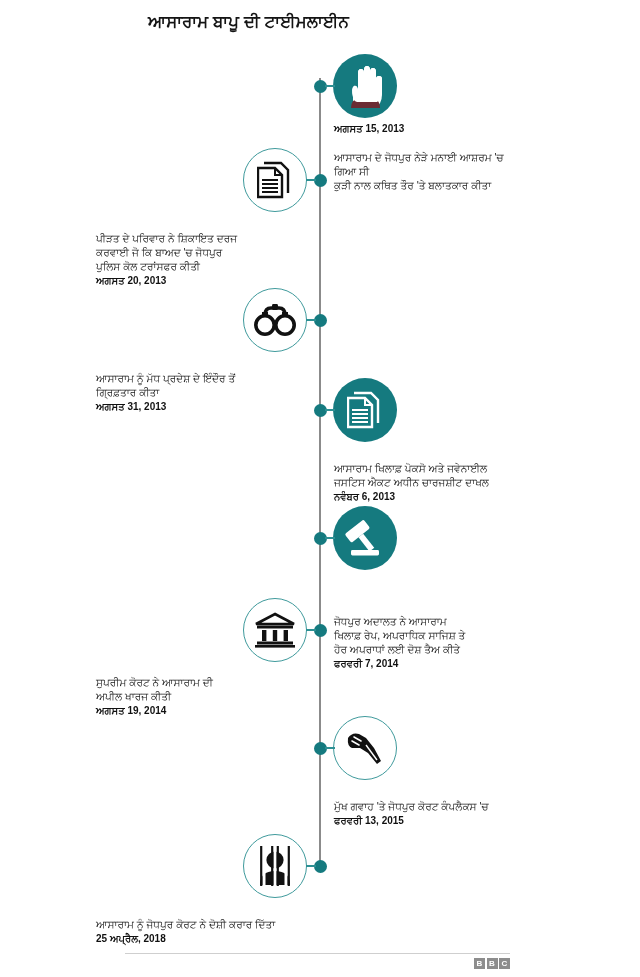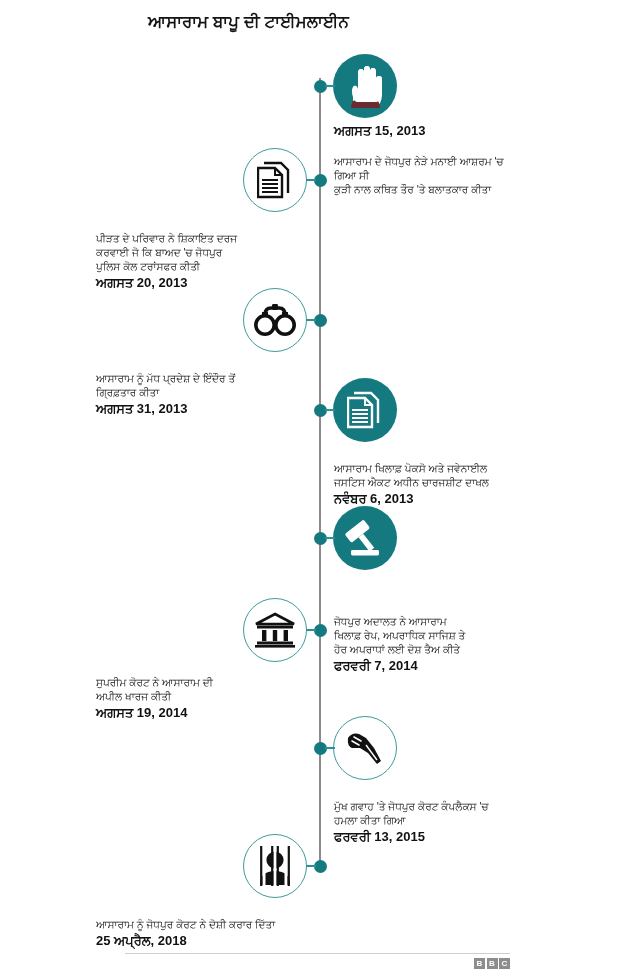--- a/index.html
+++ b/index.html
@@ -34,21 +34,21 @@
     position:absolute; width:64px; height:64px; border-radius:50%;
     display:flex; align-items:center; justify-content:center;
   }
   .circle.filled { background:#157a7f; }
   .circle.outline { background:#ffffff; border:1.6px solid #3f9a9c; }
   .circle svg { display:block; }
 
   .txt { position:absolute; width:215px; line-height:1.33; }
   .txt.right-side { text-align:left; }
   .txt.left-side  { text-align:left; }
-  .date { font-size:13px; font-weight:bold; color:#111; }
+  .date { font-size:10px; font-weight:bold; color:#111; }
   .desc { font-size:10.5px; color:#232323;margin-top:16px; }
 
   
   #divider {
     position:absolute; left:125px; top:953px; width:385px; height:1px;
     background:#cfcfcf;
   }
   #bbc {
     position:absolute; left:474px; top:958px;
     display:flex; gap:1.5px;
@@ -208,21 +208,20 @@
           <line x1="10" y1="9" x2="17" y2="13"></line>
           <line x1="8" y1="13" x2="15" y2="17"></line>
         </g>
         <path d="M22 17 L33 32" stroke="#ffffff" stroke-width="1.4"></path>
       </svg>
       </div>
       <div class="stem" style="top: 747px; left: 325px; width: 10px;"></div>
       <div class="txt right-side" style="left: 334px; top: 784px;">
         <div class="desc">
           <div>ਮੁੱਖ ਗਵਾਹ 'ਤੇ ਜੋਧਪੁਰ ਕੋਰਟ ਕੰਪਲੈਕਸ 'ਚ</div>
-          <div>ਹਮਲਾ ਕੀਤਾ ਗਿਆ</div>
         </div>
         <div class="date">ਫਰਵਰੀ 13, 2015</div>
       </div>
     </div>
     <div class="row" style="top: 0px;">
       <div class="node" style="top: 859.5px;"></div>
       <div class="circle outline" style="left: 243px; top: 834px;">
         <svg width="44" height="40" viewBox="0 0 44 40">
         <circle cx="22" cy="14" r="8.6" fill="#111111"></circle>
         <path d="M7 39 Q7 25 22 25 Q37 25 37 39 Z" fill="#111111"></path>

